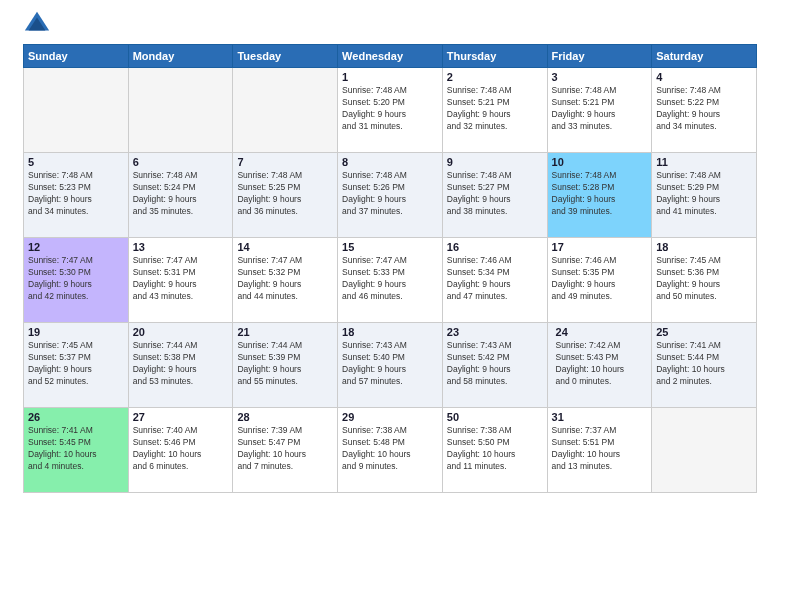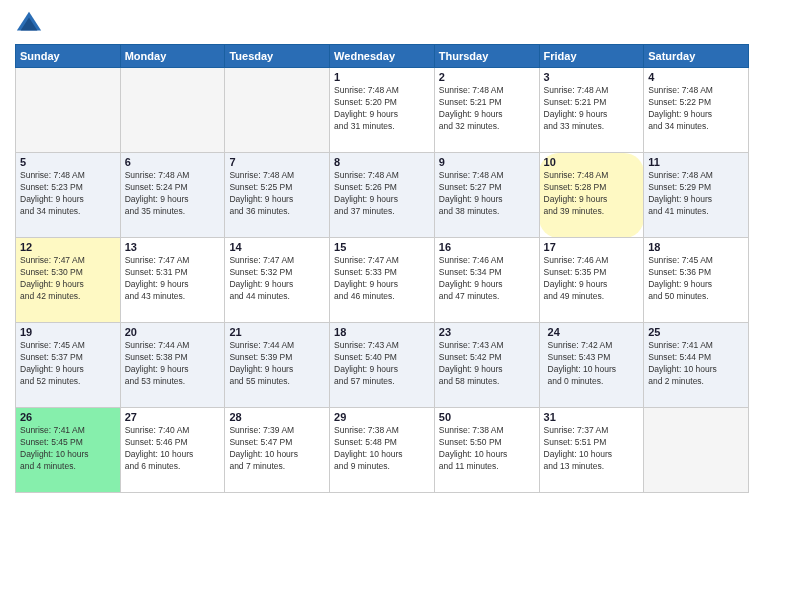--- a/index.html
+++ b/index.html
@@ -7,20 +7,21 @@
       width: 792px;
       height: 612px;
       font-family: Arial, sans-serif;
       background: #fff;
       overflow: hidden;
     }
     .page {
       width: 764px;
       height: 612px;
       padding: 10px 15px;
+      margin-left: 8px;
     }
     .header {
       display: flex;
       justify-content: space-between;
       align-items: flex-start;
       margin-bottom: 6px;
     }
     .logo {
       display: flex;
       align-items: center;
@@ -167,31 +168,31 @@
             <div class="day-info">Sunrise: 7:48 AM<br>Sunset: 5:25 PM<br>Daylight: 9 hours<br>and 36 minutes.</div>
           </td>
           <td style="background: rgb(238, 242, 248);">
             <div class="day-num">8</div>
             <div class="day-info">Sunrise: 7:48 AM<br>Sunset: 5:26 PM<br>Daylight: 9 hours<br>and 37 minutes.</div>
           </td>
           <td style="background: rgb(238, 242, 248);">
             <div class="day-num">9</div>
             <div class="day-info">Sunrise: 7:48 AM<br>Sunset: 5:27 PM<br>Daylight: 9 hours<br>and 38 minutes.</div>
           </td>
-          <td style="background: #fef9c3; border-radius: 20px;">
+          <td style="background: #7dd3fc;">
             <div class="day-num">10</div>
             <div class="day-info">Sunrise: 7:48 AM<br>Sunset: 5:28 PM<br>Daylight: 9 hours<br>and 39 minutes.</div>
           </td>
           <td style="background: rgb(238, 242, 248);">
             <div class="day-num">11</div>
             <div class="day-info">Sunrise: 7:48 AM<br>Sunset: 5:29 PM<br>Daylight: 9 hours<br>and 41 minutes.</div>
           </td>
         </tr>
         <tr>
-          <td style="background: #fef9c3;">
+          <td style="background: #c4b5fd;">
             <div class="day-num">12</div>
             <div class="day-info">Sunrise: 7:47 AM<br>Sunset: 5:30 PM<br>Daylight: 9 hours<br>and 42 minutes.</div>
           </td>
           <td style="background: rgb(255, 255, 255);">
             <div class="day-num">13</div>
             <div class="day-info">Sunrise: 7:47 AM<br>Sunset: 5:31 PM<br>Daylight: 9 hours<br>and 43 minutes.</div>
           </td>
           <td style="background: rgb(255, 255, 255);">
             <div class="day-num">14</div>
             <div class="day-info">Sunrise: 7:47 AM<br>Sunset: 5:32 PM<br>Daylight: 9 hours<br>and 44 minutes.</div>

